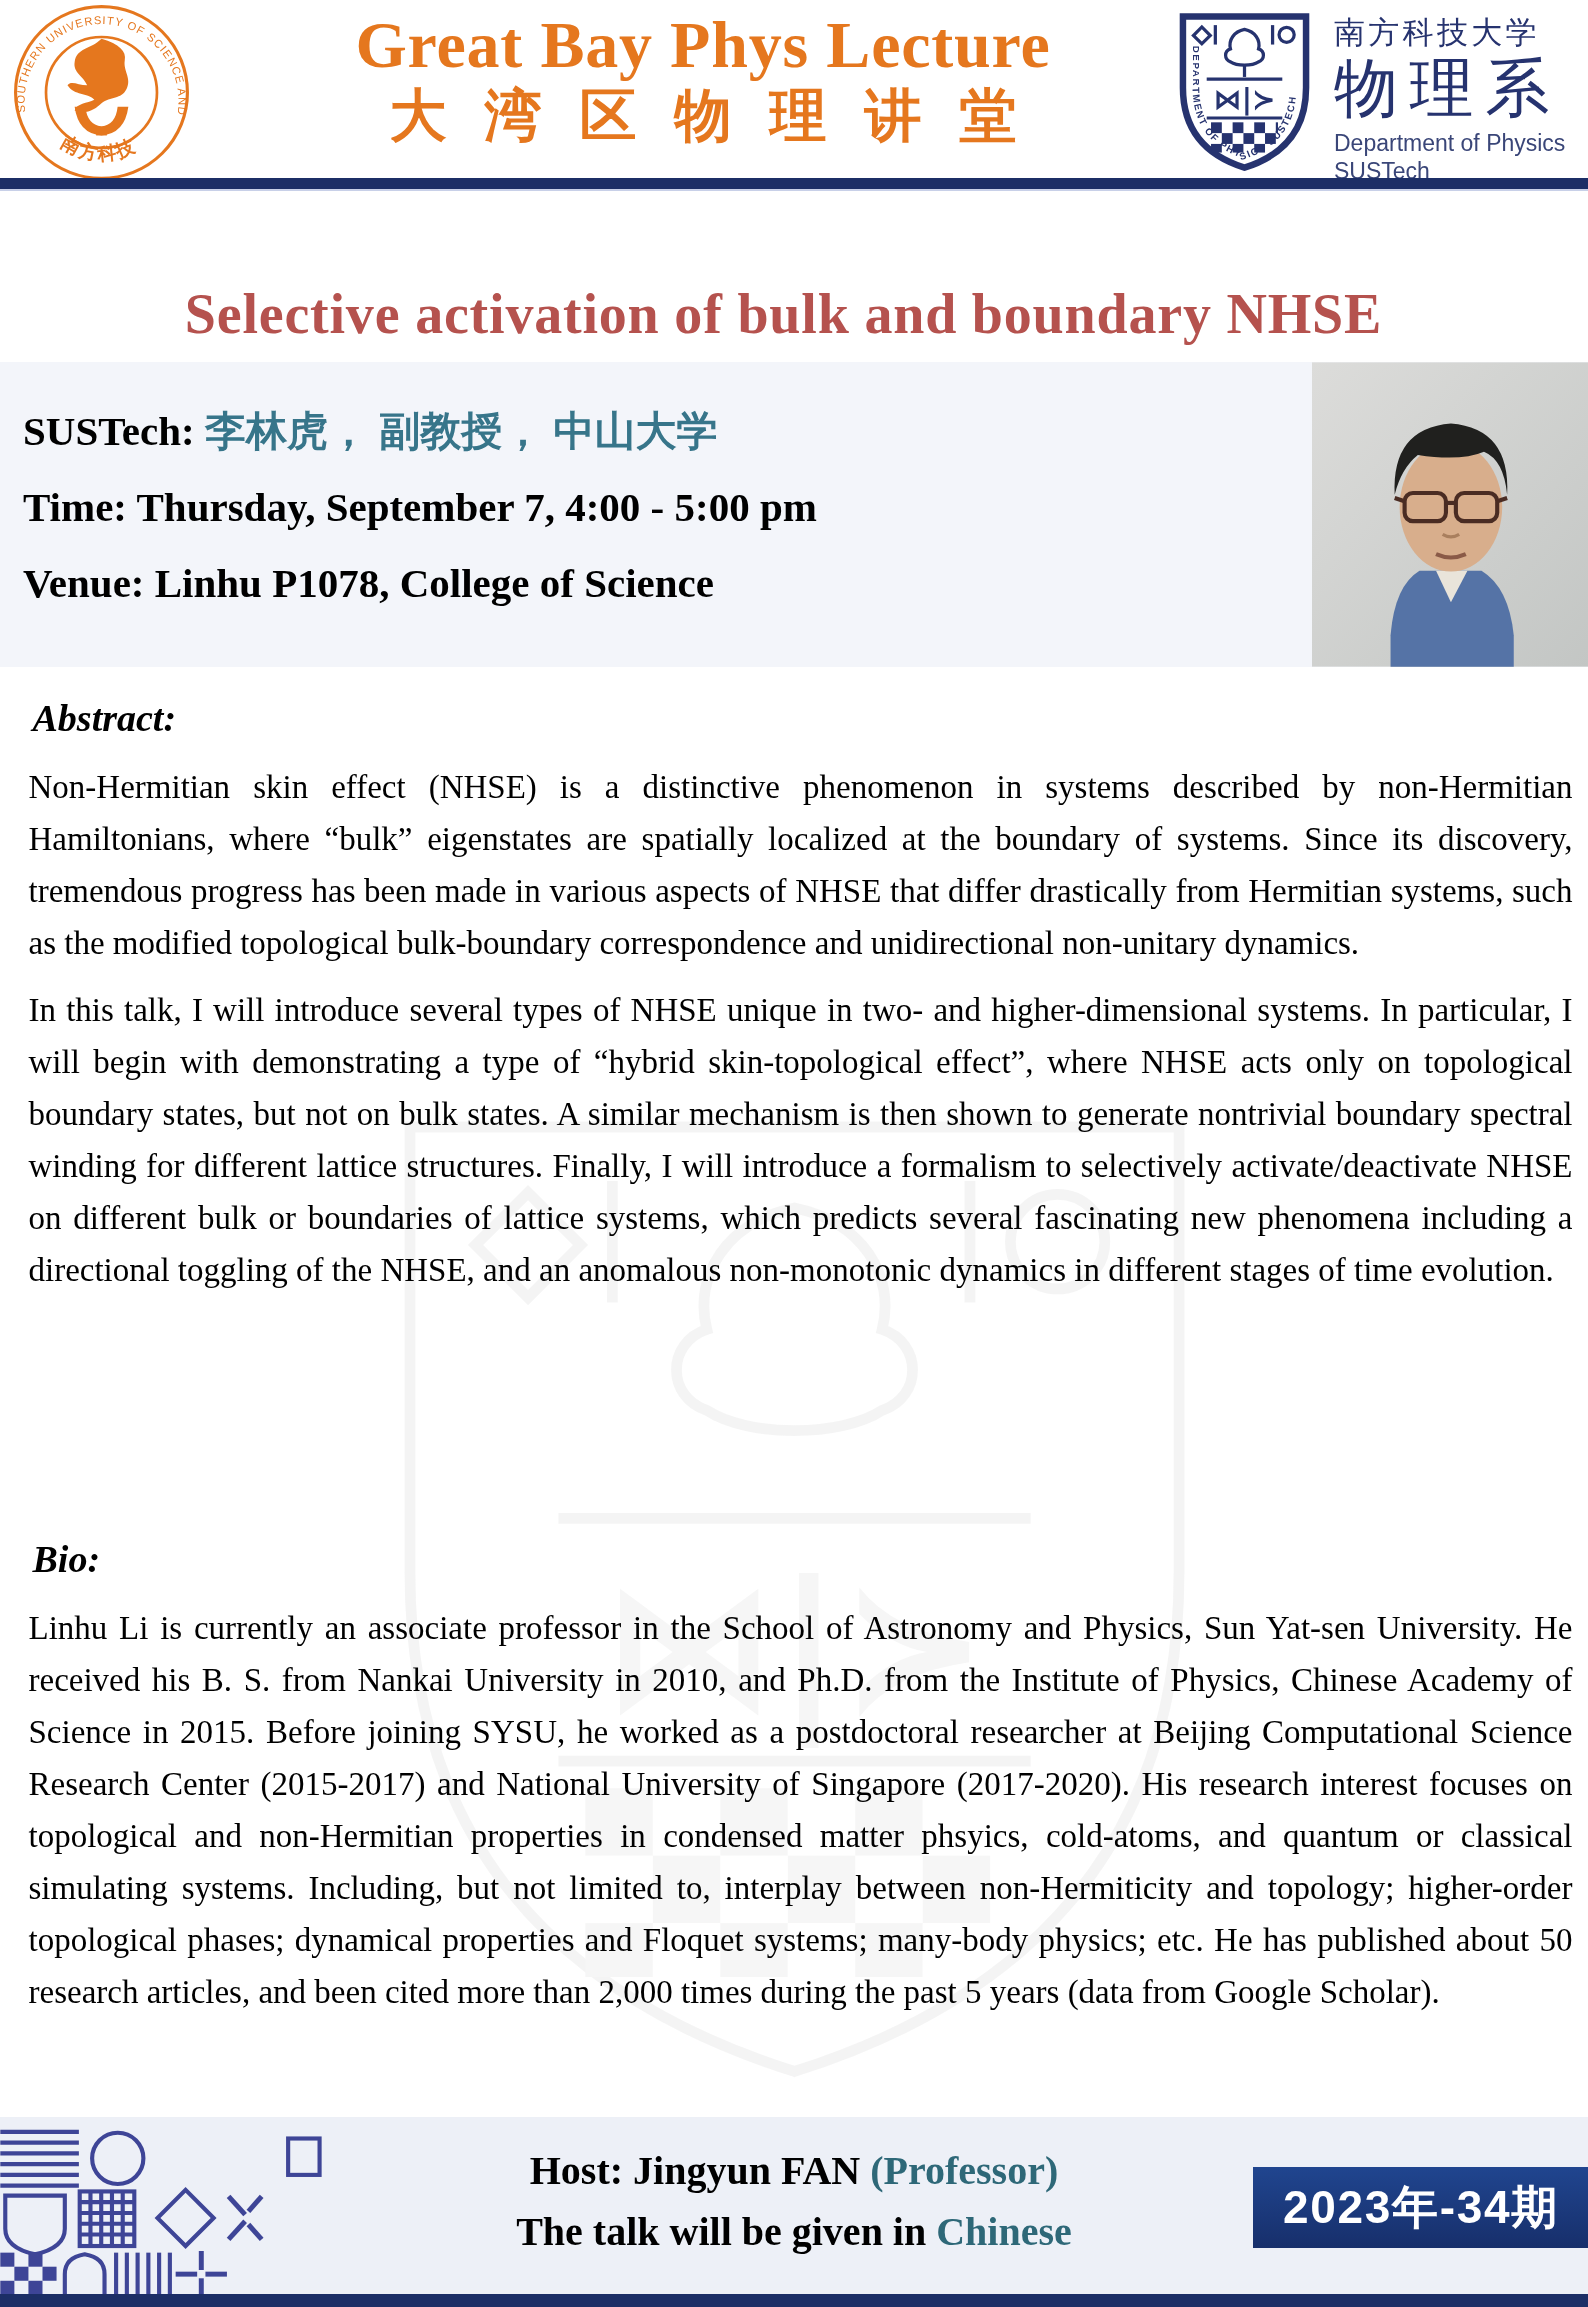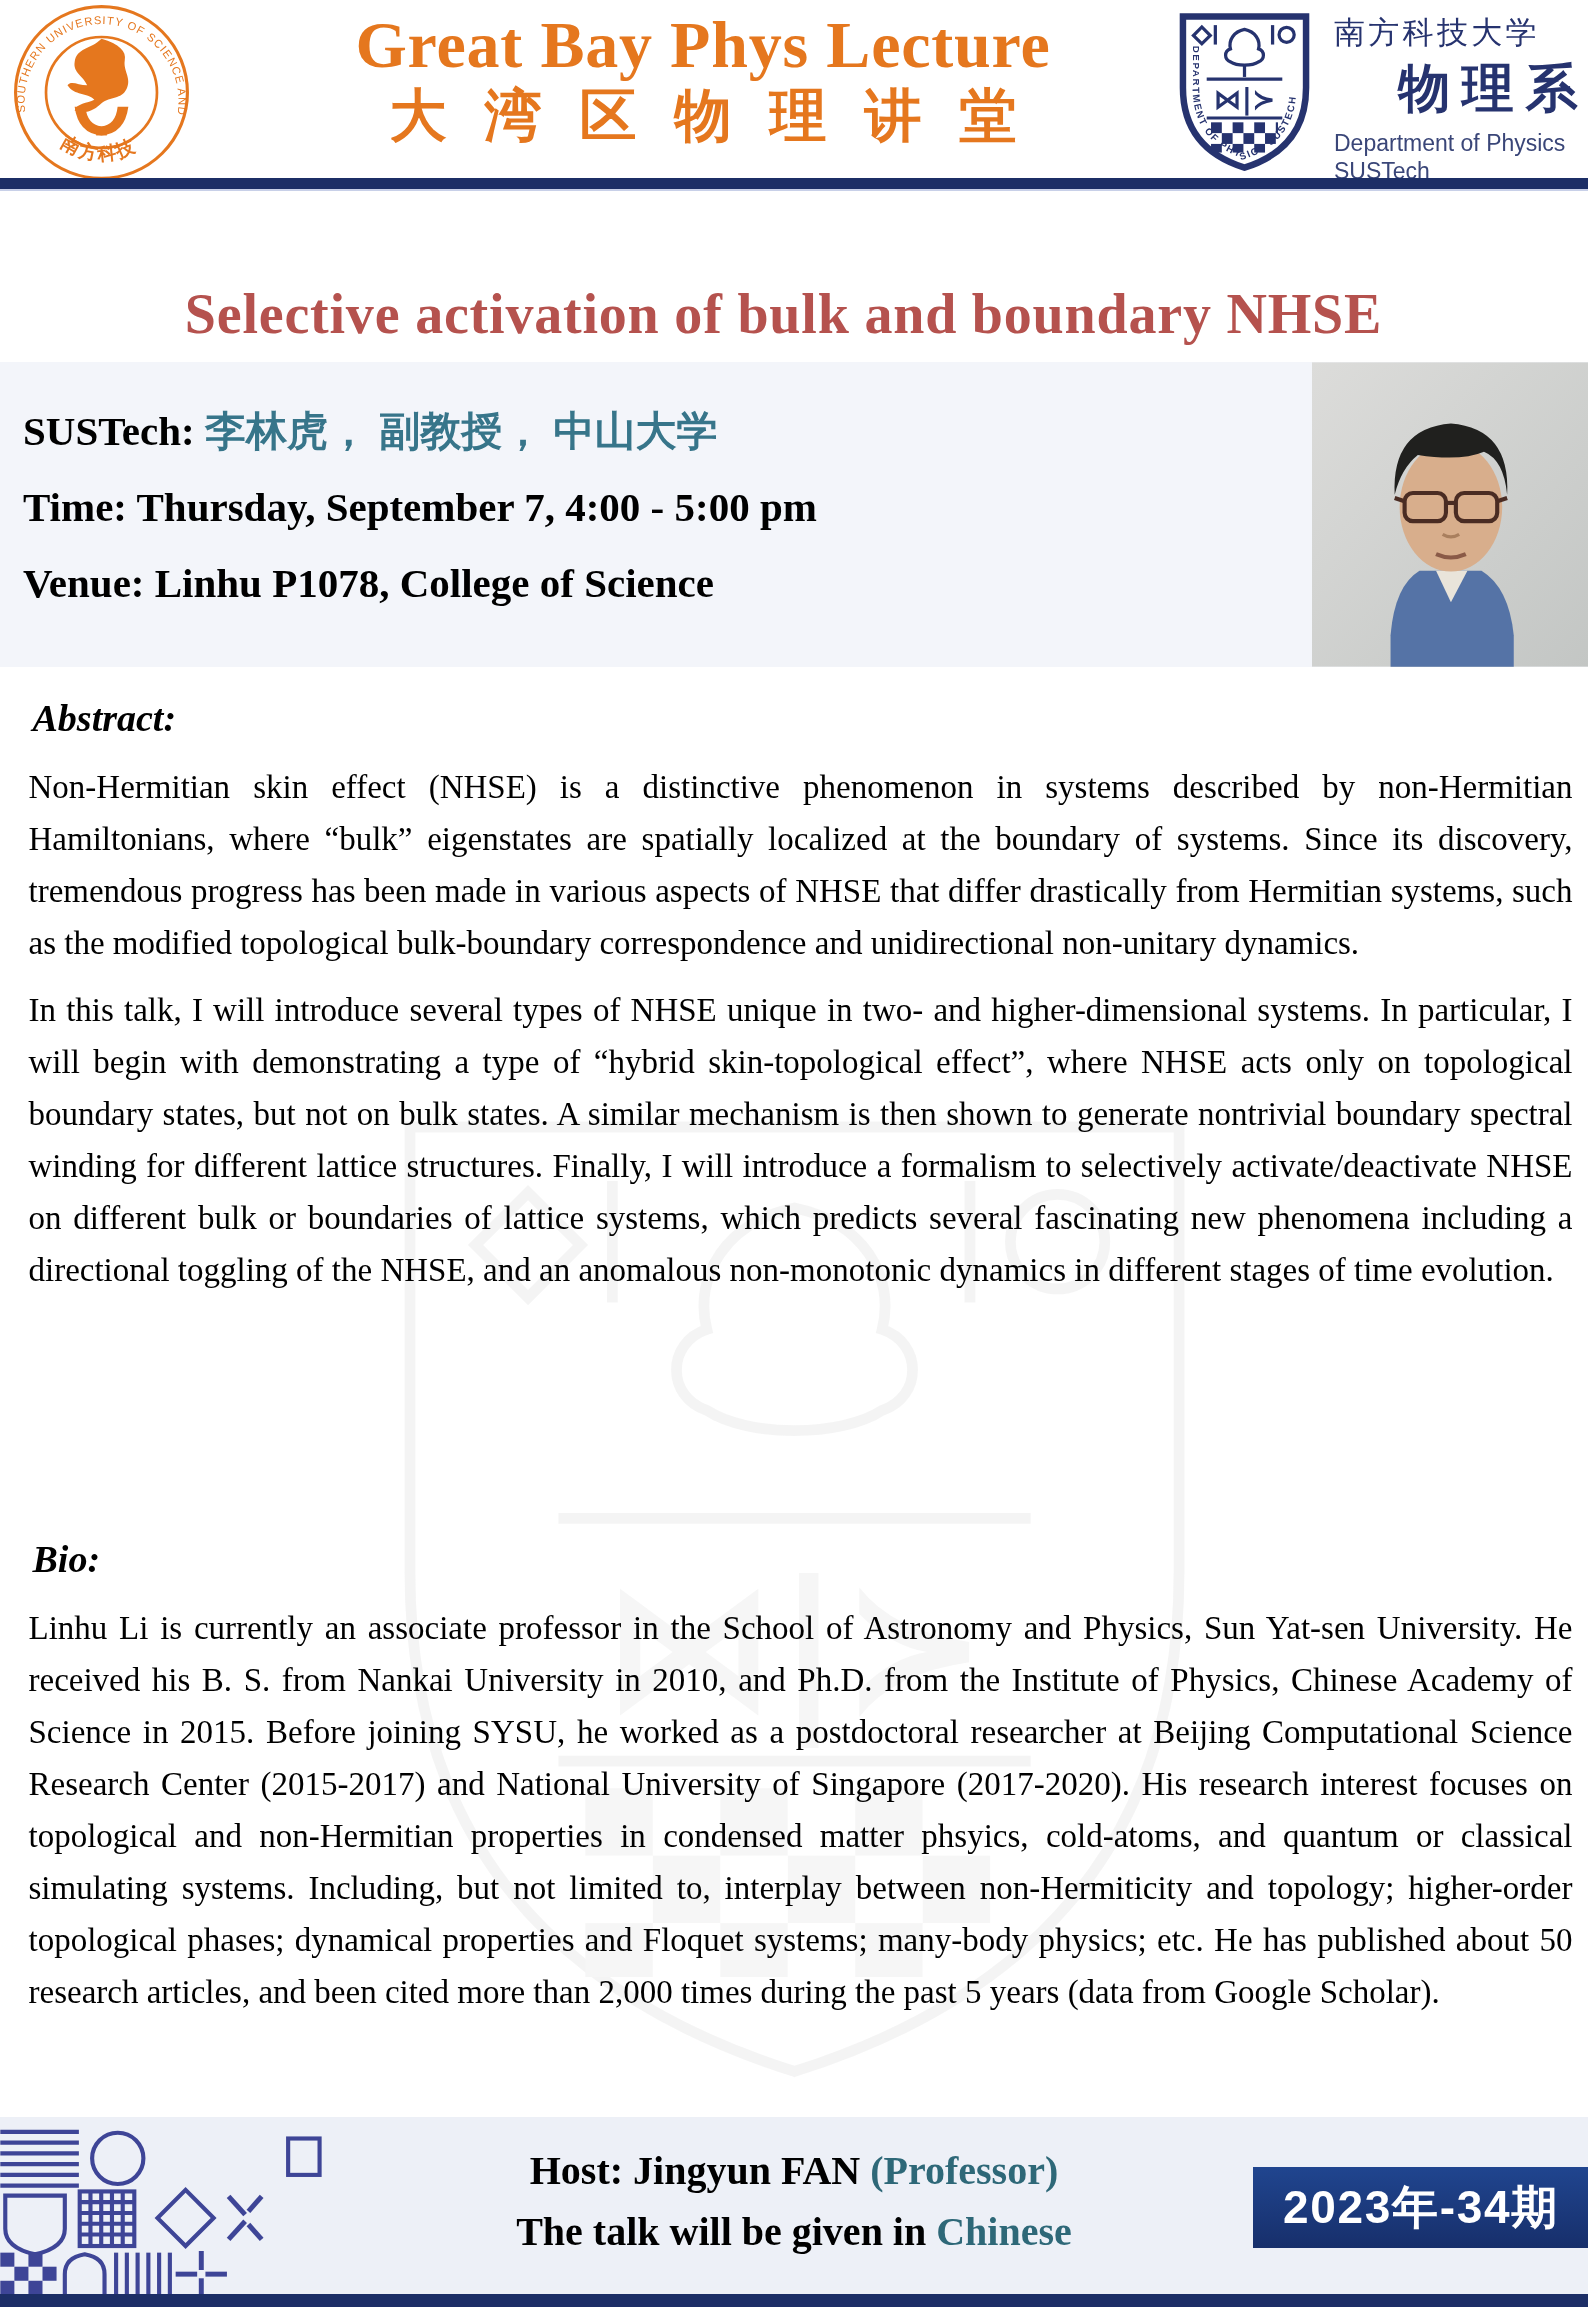--- a/index.html
+++ b/index.html
@@ -11,21 +11,21 @@
   .seal{position:absolute;left:11.6px;top:3.3px;width:179px;height:179px;}
   .head-center{position:absolute;left:248px;top:6.6px;width:910px;text-align:center;}
   .head-title-en{font-family:"Liberation Serif",serif;font-weight:bold;color:#E5771E;
                  font-size:66px;line-height:76px;letter-spacing:0.8px;}
   .head-title-zh{font-family:"Liberation Sans",sans-serif;font-weight:bold;color:#E5771E;
                  font-size:57px;line-height:65px;letter-spacing:38px;text-indent:38px;}
   .dept-logo{position:absolute;left:1171px;top:10px;width:147px;height:162px;}
   .dept-text{position:absolute;left:1334px;top:11.6px;width:255px;color:#26336F;
              font-family:"Liberation Sans",sans-serif;}
   .dept-univ-zh{font-size:31px;line-height:41px;letter-spacing:3.3px;font-weight:500;}
-  .dept-zh{font-size:52px;line-height:71px;font-weight:bold;letter-spacing:11.6px;text-align:right;}
+  .dept-zh{font-size:64px;line-height:71px;font-weight:normal;letter-spacing:11.6px;}
   .dept-en{font-size:23px;line-height:28px;margin-top:5px;color:#3A4678;}
   .dept-sustech{font-size:23px;line-height:28px;color:#3A4678;}
   .rule{position:absolute;left:0;top:178px;width:1589px;height:10.8px;background:#1C2E66;
         border-bottom:2.5px solid #c8d0e8;}
 
   
   .talk-title{position:absolute;left:0;top:244px;width:1567px;text-align:center;
               font-size:56px;font-weight:bold;color:#B5524E;letter-spacing:0.8px;}
 
   

